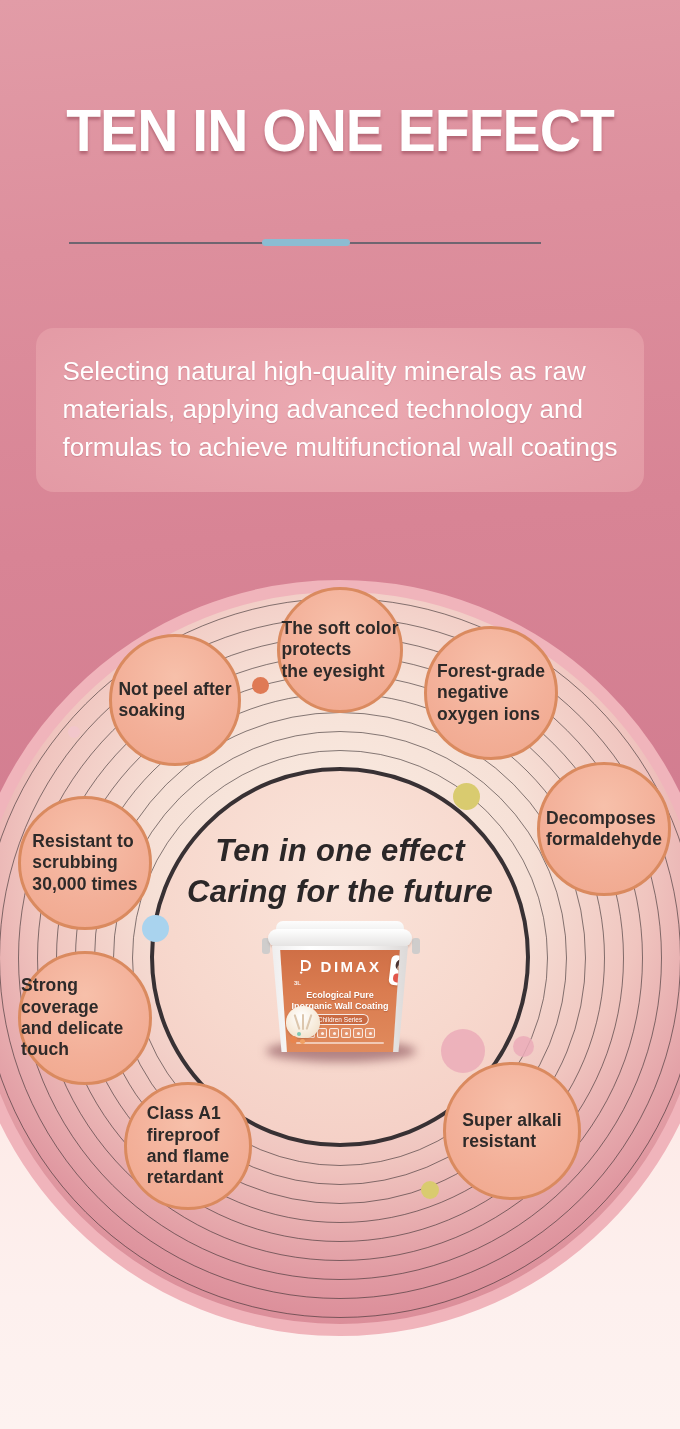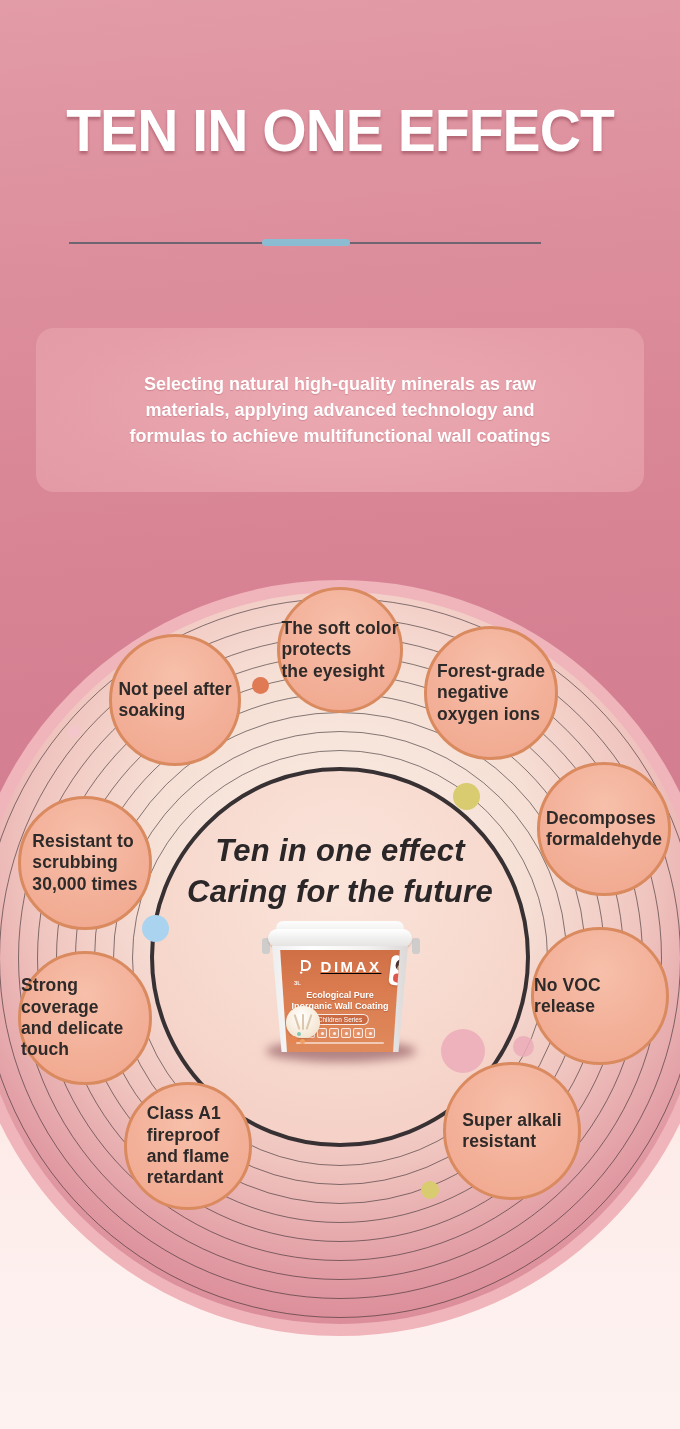--- a/index.html
+++ b/index.html
@@ -16,22 +16,22 @@
   .title{position:absolute;left:0;top:96px;width:680px;text-align:center;color:#ffffff;
     font-size:60px;font-weight:bold;letter-spacing:-1px;transform:scaleX(.95);
     text-shadow:0 3px 3px rgba(140,60,75,.5);}
   .divider-line{position:absolute;left:69px;top:242px;width:472px;height:2px;background:#6f6570;}
   .divider-accent{position:absolute;left:262px;top:239px;width:88px;height:7px;border-radius:4px;background:#8cbcd2;}
 
   
   .intro-card{position:absolute;left:36px;top:328px;width:608px;height:164px;border-radius:18px;
     background:radial-gradient(120% 150% at 50% 45%,#eba9b1 0%,#e298a3 62%,#dd8d9a 100%);
     display:flex;align-items:center;justify-content:center;}
-  .intro-text{color:#ffffff;font-size:18px;line-height:1.45;text-align:center;white-space:pre-line;
-    text-shadow:0 1px 1px rgba(160,80,95,.35);font-weight:bold;}
+  .intro-text{color:#ffffff;font-size:26px;line-height:1.45;text-align:left;white-space:pre-line;
+    text-shadow:0 1px 1px rgba(160,80,95,.35);}
 
   
   .big-circle{position:absolute;left:-38px;top:580px;width:756px;height:756px;border-radius:50%;
     border:12px solid #f0b4bb;box-sizing:border-box;overflow:hidden;
     background:radial-gradient(circle at 50% 36%,#f9ece2 0%,#f6e0d6 32%,#f0c5bf 52%,#e098a1 72%,#d5808f 88%,#d07a8b 100%);}
   .ring{position:absolute;border-radius:50%;border:1.6px solid rgba(55,45,47,.6);box-sizing:border-box;}
 
   
   .center-circle{position:absolute;left:150px;top:767px;width:380px;height:380px;border-radius:50%;
     border:4px solid #383134;box-sizing:border-box;
@@ -47,21 +47,21 @@
     background:linear-gradient(#fdfdfd,#ececeb);}
   .bucket-lid{position:absolute;left:6px;top:13px;width:144px;height:18px;border-radius:9px;
     background:linear-gradient(#ffffff,#e4e2e1);box-shadow:0 2px 2px rgba(120,90,80,.25);}
   .bucket-handle{position:absolute;top:22px;width:8px;height:16px;border-radius:3px;background:#cfcdcc;}
   .bucket-body{position:absolute;left:10px;top:30px;width:136px;height:106px;
     clip-path:polygon(0 0,100% 0,93% 100%,7% 100%);
     background:linear-gradient(90deg,#efeeee 0%,#ffffff 28%,#f4f2f1 70%,#dcd9d8 100%);}
   .bucket-label{position:absolute;left:0;top:4px;width:136px;height:102px;
     clip-path:polygon(6% 0,94% 0,89% 100%,11% 100%);
     background:linear-gradient(180deg,#cf6f46 0%,#da7c50 40%,#e08a5c 100%);}
-  .brand-row{position:absolute;left:0;top:8px;width:100%;display:flex;align-items:center;justify-content:center;gap:9px;text-decoration:underline;}
+  .brand-row{position:absolute;left:0;top:8px;width:100%;display:flex;align-items:center;justify-content:center;gap:9px;}
   .brand-text{color:#fff;font-size:15px;font-weight:bold;letter-spacing:2.5px;}
   .size-mark{position:absolute;left:22px;top:30px;color:rgba(255,255,255,.9);font-size:6px;font-weight:bold;}
   .label-name{position:absolute;left:0;top:40px;width:100%;text-align:center;color:#fff;
     font-size:9px;font-weight:bold;line-height:1.25;text-shadow:0 1px 1px rgba(150,70,40,.5);}
   .label-badge{position:absolute;left:50%;top:64px;transform:translateX(-50%);
     font-size:6.5px;color:#fff;background:#c96a42;border:1px solid rgba(255,255,255,.85);
     border-radius:6px;padding:1px 6px;white-space:nowrap;}
   .icon-row{position:absolute;left:50%;top:78px;transform:translateX(-50%);display:flex;gap:2px;}
   .mini-icon{width:8px;height:8px;border:1px solid rgba(255,255,255,.8);border-radius:2px;
     background:rgba(255,255,255,.12);display:flex;align-items:center;justify-content:center;}
@@ -203,23 +203,20 @@
   </div>
   <div class="bubble" style="left:537px;top:762px;width:134px;height:134px;">
     <div class="bubble-label">Decomposes
 formaldehyde</div>
   </div>
   <div class="bubble" style="left:18px;top:951px;width:134px;height:134px;">
     <div class="bubble-label">Strong coverage
 and delicate
 touch</div>
   </div>
-  <div class="bubble" style="left:531px;top:927px;width:138px;height:138px;">
-    <div class="bubble-label">No VOC release</div>
-  </div>
   <div class="bubble" style="left:124px;top:1082px;width:128px;height:128px;">
     <div class="bubble-label">Class A1
 fireproof
 and flame
 retardant</div>
   </div>
   <div class="bubble" style="left:443px;top:1062px;width:138px;height:138px;">
     <div class="bubble-label">Super alkali
 resistant</div>
   </div>

